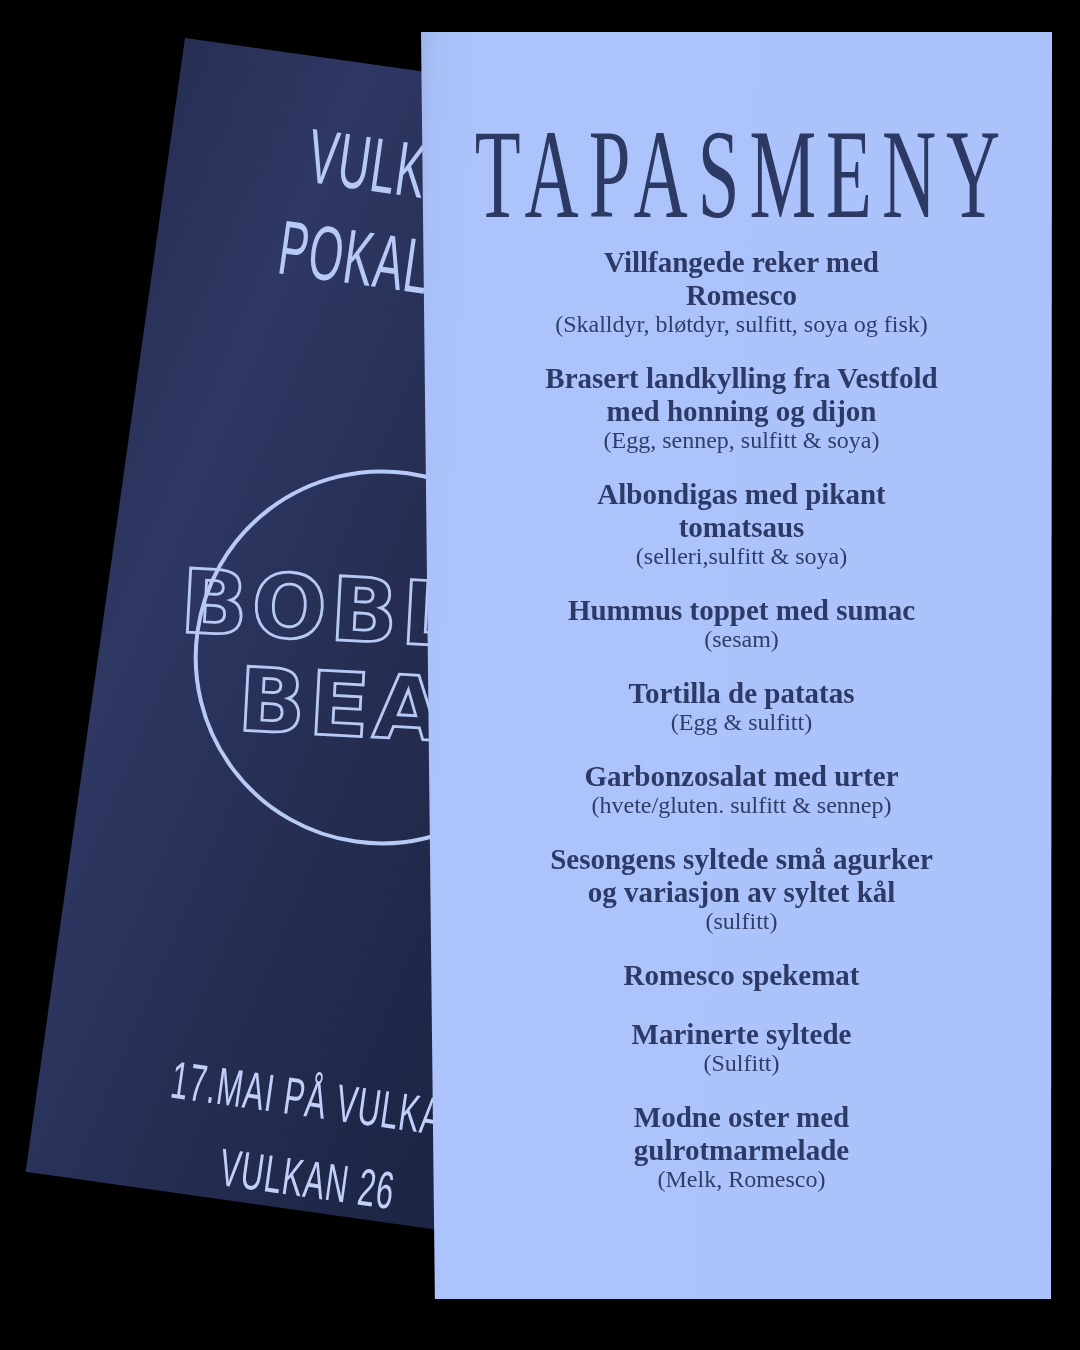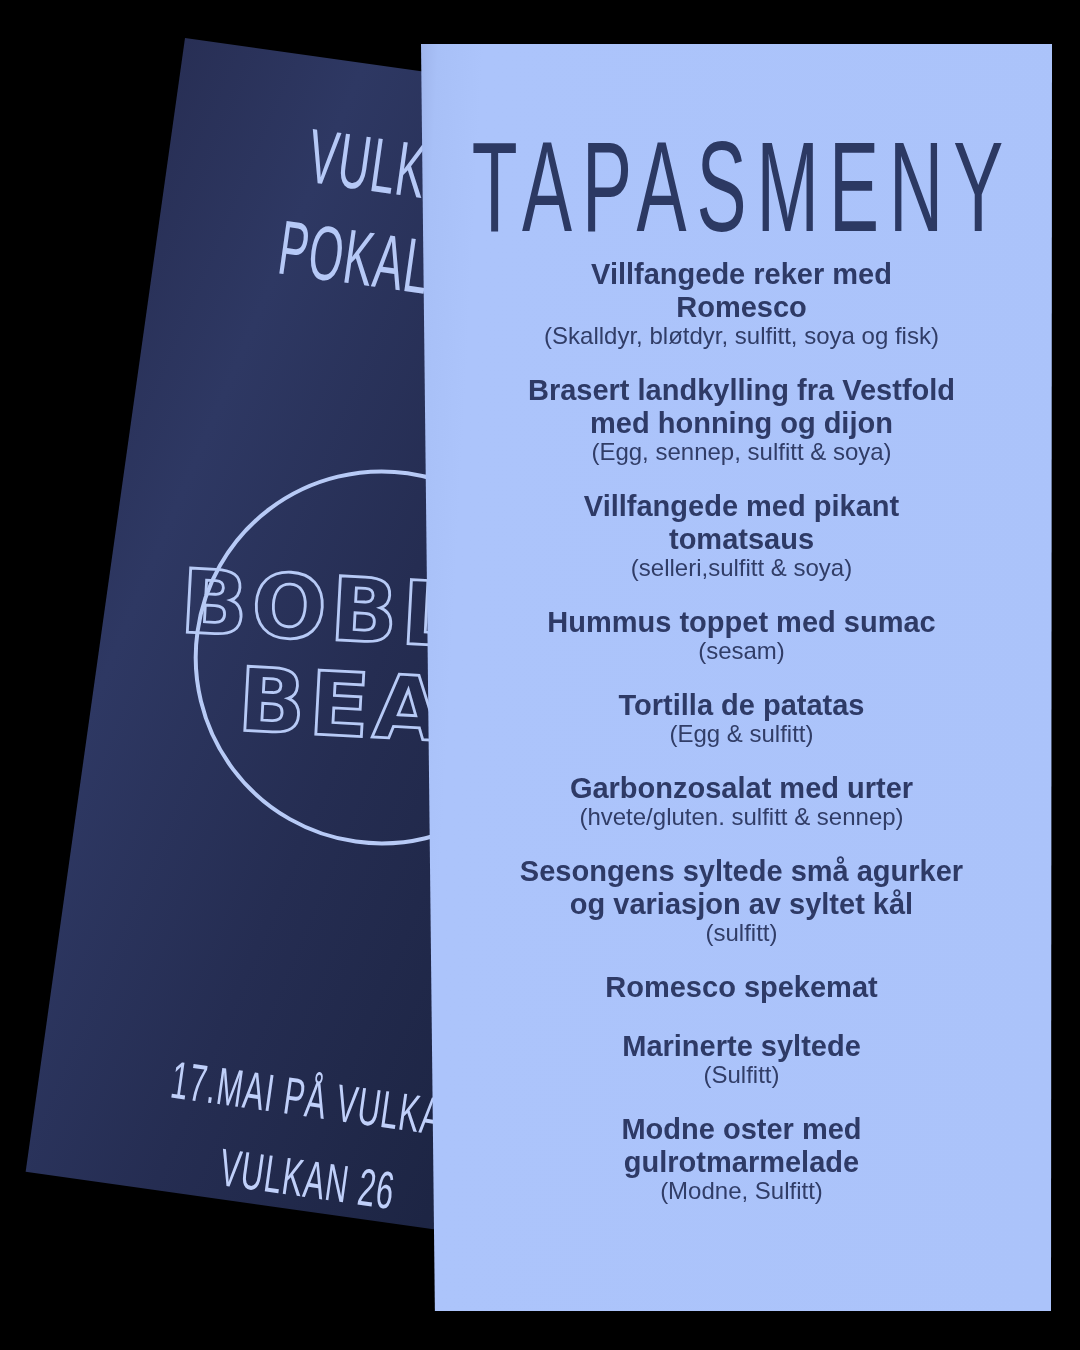--- a/index.html
+++ b/index.html
@@ -30,25 +30,25 @@
   }
   .bc-footer{
     position:absolute;left:0;top:995px;width:560px;
     text-align:center;color:#c0d0fa;
     font-size:31px;line-height:1.5;letter-spacing:1px;
     transform:scaleY(1.7);transform-origin:center top;
   }
 
   
   .front-card{
-    position:absolute;left:421px;top:44px;width:631px;height:1267px;
+    position:absolute;left:421px;top:32px;width:631px;height:1267px;
     background:linear-gradient(93deg,#9fb5ec 0%,#a8c0f7 2.5%,#acc4fb 9%,#abc3fa 100%);
     clip-path:polygon(0% 0%,100% 0%,99.84% 100%,2.2% 100%);
     box-shadow:-35px 8px 55px rgba(5,8,20,.55);
-    text-align:center;color:#2e3a66;
+    text-align:center;color:#2e3a66;font-family:Liberation Serif, serif;
   }
   .menu-title{
     margin:100px 0 0 0;padding-left:12px;
     font-size:75px;font-weight:400;color:#2c3963;
     letter-spacing:10px;line-height:1.15;
     transform:scaleY(1.7);transform-origin:center;
     white-space:nowrap;
   }
   .menu-list{margin-top:28px;padding-left:10px;}
   .menu-item{margin:0 auto 26px auto;width:560px;}
@@ -95,21 +95,21 @@
     <div class="menu-item-allergens">(Skalldyr, bløtdyr, sulfitt, soya og fisk)</div>
   </div>
 
   <div class="menu-item">
     <div class="menu-item-name">Brasert landkylling fra Vestfold
 med honning og dijon</div>
     <div class="menu-item-allergens">(Egg, sennep, sulfitt &amp; soya)</div>
   </div>
 
   <div class="menu-item">
-    <div class="menu-item-name">Villfangede med pikant
+    <div class="menu-item-name">Albondigas med pikant
 tomatsaus</div>
     <div class="menu-item-allergens">(selleri,sulfitt &amp; soya)</div>
   </div>
 
   <div class="menu-item">
     <div class="menu-item-name">Hummus toppet med sumac</div>
     <div class="menu-item-allergens">(sesam)</div>
   </div>
 
   <div class="menu-item">
@@ -134,18 +134,18 @@
   </div>
 
   <div class="menu-item">
     <div class="menu-item-name">Marinerte syltede</div>
     <div class="menu-item-allergens">(Sulfitt)</div>
   </div>
 
   <div class="menu-item">
     <div class="menu-item-name">Modne oster med
 gulrotmarmelade</div>
-    <div class="menu-item-allergens">(Modne, Sulfitt)</div>
+    <div class="menu-item-allergens">(Melk, Romesco)</div>
   </div>
 </div>
   </div>
 
 </div>
 
 </body></html>

